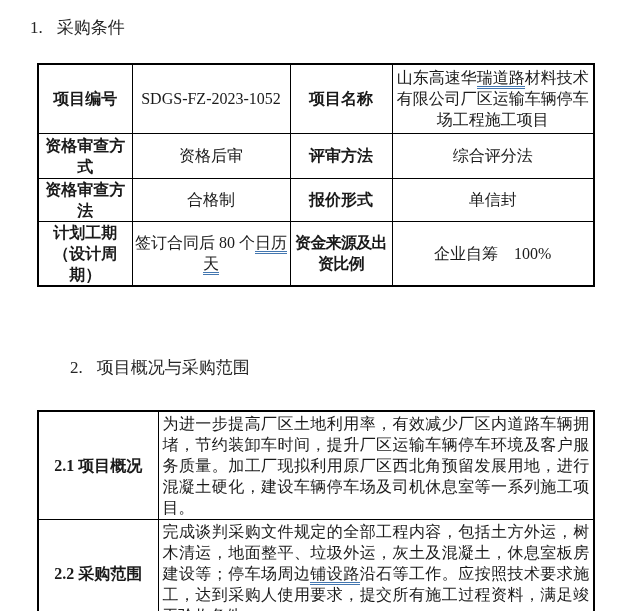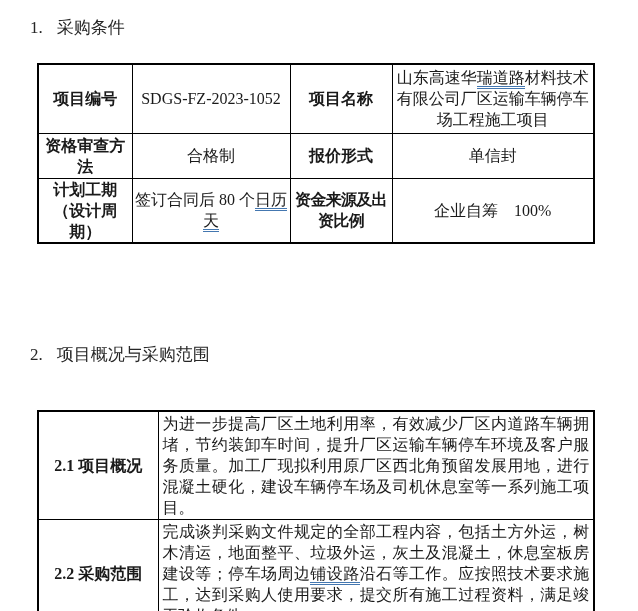--- a/index.html
+++ b/index.html
@@ -14,21 +14,21 @@
   .heading{
     position:absolute;
     left:30px;
     font-size:17px;
     font-weight:400;
     color:#262626;
     white-space:nowrap;
     line-height:22px;
   }
   #heading-1{top:17px;}
-  #heading-2{top:344px;}
+  #heading-2{top:357px;margin-left:40px;}
   .heading .num{display:inline-block;margin-right:14px;}
   table{
     position:absolute;
     left:37px;
     border-collapse:collapse;
     table-layout:fixed;
     width:556px;
     border:2px solid #000;
     background:#fff;
   }
@@ -91,20 +91,26 @@
       <col class="c4">
     </colgroup>
   <tbody>
       <tr>
     <td class="lbl">项目编号</td>
     <td class="val">SDGS-FZ-2023-1052</td>
     <td class="lbl">项目名称</td>
     <td class="val"><span>山东高速华</span><span class="sq">瑞道路</span><span>材料技术有限公司厂区运输车辆停车场工程施工项目</span></td>
   </tr>
   <tr>
+    <td class="lbl">资格审查方式</td>
+    <td class="val">资格后审</td>
+    <td class="lbl">评审方法</td>
+    <td class="val">综合评分法</td>
+  </tr>
+  <tr>
     <td class="lbl">资格审查方法</td>
     <td class="val">合格制</td>
     <td class="lbl">报价形式</td>
     <td class="val">单信封</td>
   </tr>
   <tr>
     <td class="lbl">计划工期（设计周期）</td>
     <td class="val"><span>签订合同后 80 个</span><span class="sq">日历天</span></td>
     <td class="lbl tight">资金来源及出资比例</td>
     <td class="val">企业自筹　100%</td>

